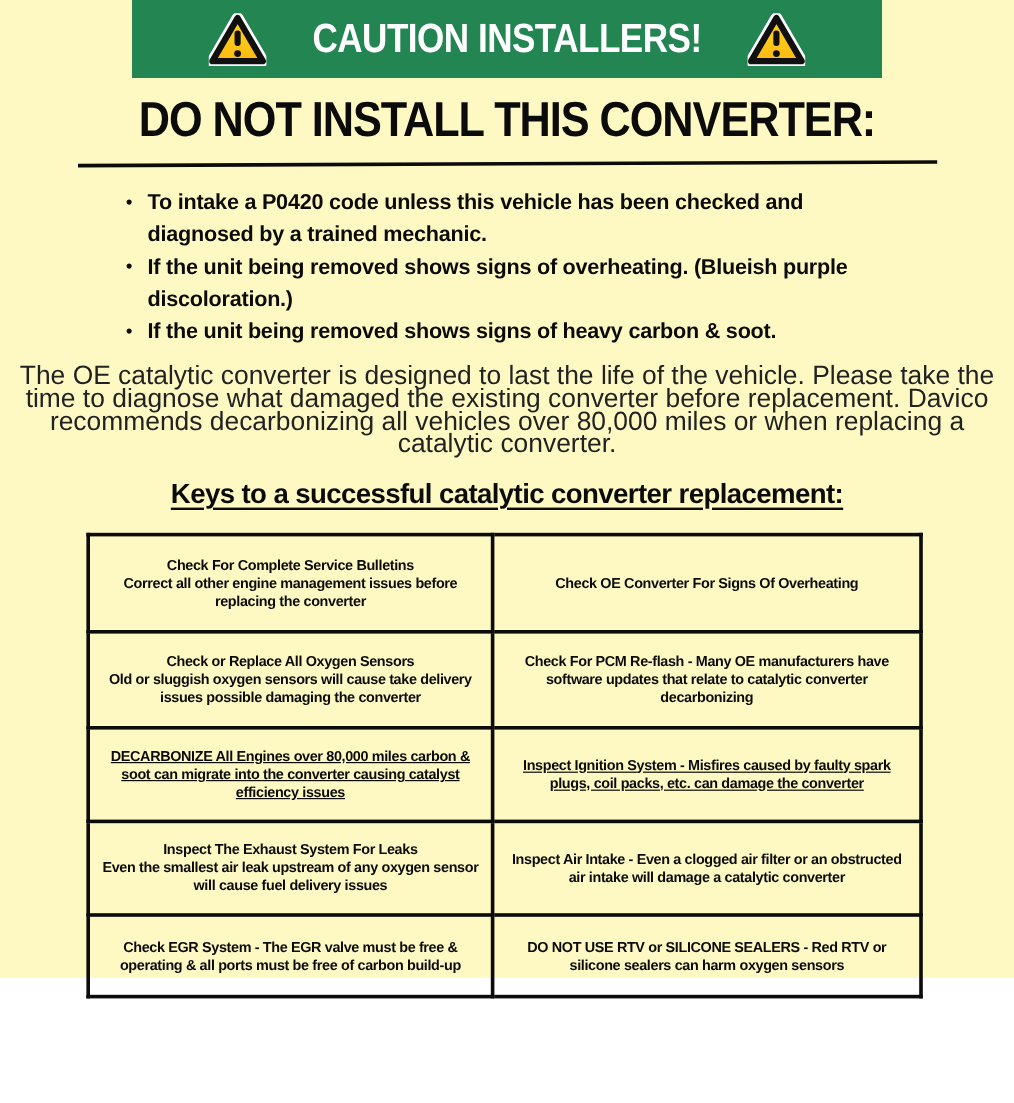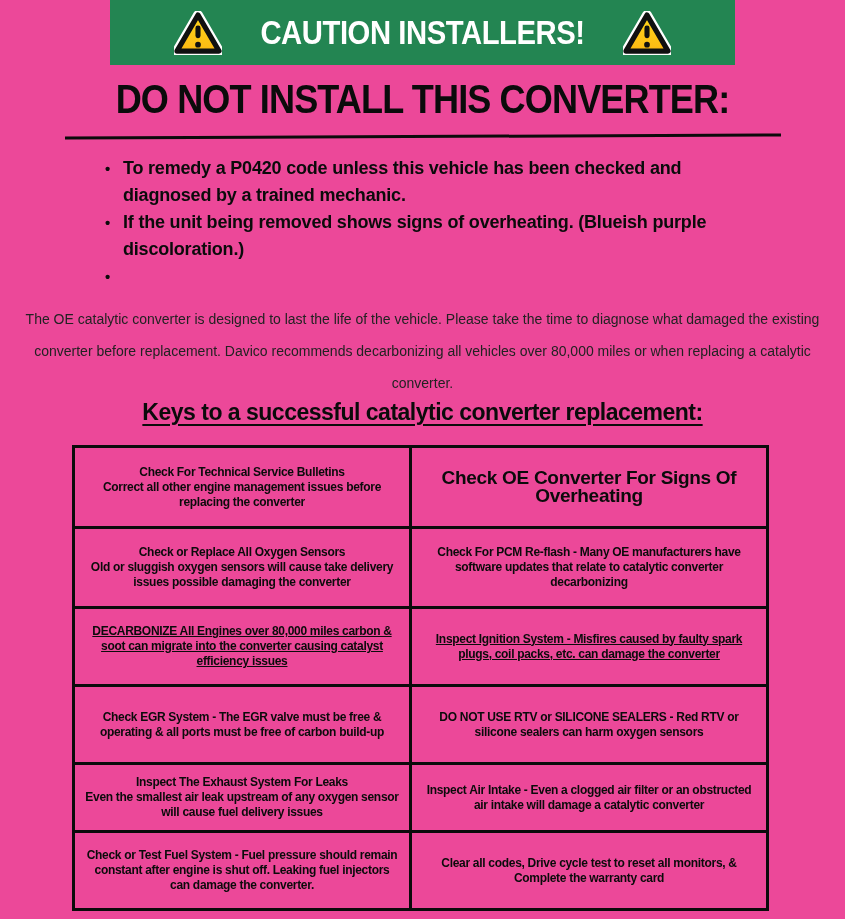--- a/index.html
+++ b/index.html
@@ -3,21 +3,21 @@
 <meta charset="utf-8">
 <style>
   * { margin: 0; padding: 0; box-sizing: border-box; }
   html, body { background: #ffffff; }
   body {
     width: 845px; height: 919px;
     font-family: "Liberation Sans", sans-serif;
     color: #0b0b0b;
     overflow: hidden;
   }
-  .page { position: relative; width: 845px; height: 919px; background: #ec4899; }
+  .page { position: relative; width: 845px; height: 815px; background: #fef9c3; }
 
   
   .banner {
     width: 625px; height: 65px;
     margin: 0 auto;
     background: #238552;
     display: flex; align-items: center; justify-content: center;
     gap: 12px;
   }
   .banner-text {
@@ -65,29 +65,29 @@
   .warning-item .dot {
     width: 18px; flex: 0 0 18px;
     font-size: 15px;
   }
 
   
   .intro-paragraph {
     margin: 13px auto 0 auto;
     width: 816px;
     text-align: center;
-    font-size: 14px;
-    line-height: 32px;
+    font-size: 22px;
+    line-height: 19px;
     font-weight: 400;
     color: #222222;
   }
 
   
   .keys-heading {
-    margin-top: 0;
+    margin-top: 19px;
     text-align: center;
     font-size: 23px;
     font-weight: 800;
     letter-spacing: -0.5px;
     text-decoration: underline;
     text-decoration-thickness: 2px;
     text-underline-offset: 4px;
   }
 
   
@@ -110,21 +110,21 @@
   }
   .keys-table col.c-left  { width: 337px; }
   .keys-table col.c-right { width: 357px; }
   .keys-table tr:nth-child(1) { height: 81px; }
   .keys-table tr:nth-child(2) { height: 80px; }
   .keys-table tr:nth-child(3) { height: 78px; text-decoration: underline; }
   .keys-table tr:nth-child(4) { height: 78px; }
   .keys-table tr:nth-child(5) { height: 68px; }
   .keys-table tr:nth-child(6) { height: 78px; }
   .keys-table tr:nth-child(1) td:nth-child(2) {
-    font-size: 19px;
+    font-size: 12px;
     line-height: 18px;
   }
 </style>
 </head>
 <body>
 
 <div class="page">
 
   <div class="banner">
     <svg class="warn-svg" viewBox="0 0 64 58" aria-hidden="true">
@@ -148,64 +148,61 @@
     </svg>
   </div>
 
   <div class="main-heading">DO NOT INSTALL THIS CONVERTER:</div>
 
   <div class="divider"></div>
 
   <div class="warning-list">
     <div class="warning-item">
       <span class="dot">•</span>
-      <span>To remedy a P0420 code unless this vehicle has been checked and diagnosed by a trained mechanic.</span>
+      <span>To intake a P0420 code unless this vehicle has been checked and diagnosed by a trained mechanic.</span>
     </div>
     <div class="warning-item">
       <span class="dot">•</span>
       <span>If the unit being removed shows signs of overheating. (Blueish purple discoloration.)</span>
     </div>
     <div class="warning-item">
       <span class="dot">•</span>
+      <span>If the unit being removed shows signs of heavy carbon &amp; soot.</span>
     </div>
   </div>
 
   <p class="intro-paragraph">The OE catalytic converter is designed to last the life of the vehicle. Please take the time to diagnose what damaged the existing converter before replacement. Davico recommends decarbonizing all vehicles over 80,000 miles or when replacing a catalytic converter.</p>
 
   <div class="keys-heading">Keys to a successful catalytic converter replacement:</div>
 
   <table class="keys-table">
     <colgroup>
         <col class="c-left">
         <col class="c-right">
       </colgroup>
     <tbody>
       <tr>
-        <td>Check For Technical Service Bulletins
+        <td>Check For Complete Service Bulletins
 Correct all other engine management issues before replacing the converter</td>
         <td>Check OE Converter For Signs Of Overheating</td>
       </tr>
       <tr>
         <td>Check or Replace All Oxygen Sensors
 Old or sluggish oxygen sensors will cause take delivery issues possible damaging the converter</td>
         <td>Check For PCM Re-flash - Many OE manufacturers have software updates that relate to catalytic converter decarbonizing</td>
       </tr>
       <tr>
         <td>DECARBONIZE All Engines over 80,000 miles carbon &amp; soot can migrate into the converter causing catalyst efficiency issues</td>
         <td>Inspect Ignition System - Misfires caused by faulty spark plugs, coil packs, etc. can damage the converter</td>
       </tr>
       <tr>
-        <td>Check EGR System - The EGR valve must be free &amp; operating &amp; all ports must be free of carbon build-up</td>
-        <td>DO NOT USE RTV or SILICONE SEALERS - Red RTV or silicone sealers can harm oxygen sensors</td>
-      </tr>
-      <tr>
         <td>Inspect The Exhaust System For Leaks
 Even the smallest air leak upstream of any oxygen sensor will cause fuel delivery issues</td>
         <td>Inspect Air Intake - Even a clogged air filter or an obstructed air intake will damage a catalytic converter</td>
       </tr>
       <tr>
-        <td>Check or Test Fuel System - Fuel pressure should remain constant after engine is shut off. Leaking fuel injectors can damage the converter.</td>
-        <td>Clear all codes, Drive cycle test to reset all monitors, &amp; Complete the warranty card</td>
+        <td>Check EGR System - The EGR valve must be free &amp; operating &amp; all ports must be free of carbon build-up</td>
+        <td>DO NOT USE RTV or SILICONE SEALERS - Red RTV or silicone sealers can harm oxygen sensors</td>
       </tr>
     </tbody>
   </table>
 
 </div>
 
 </body></html>

